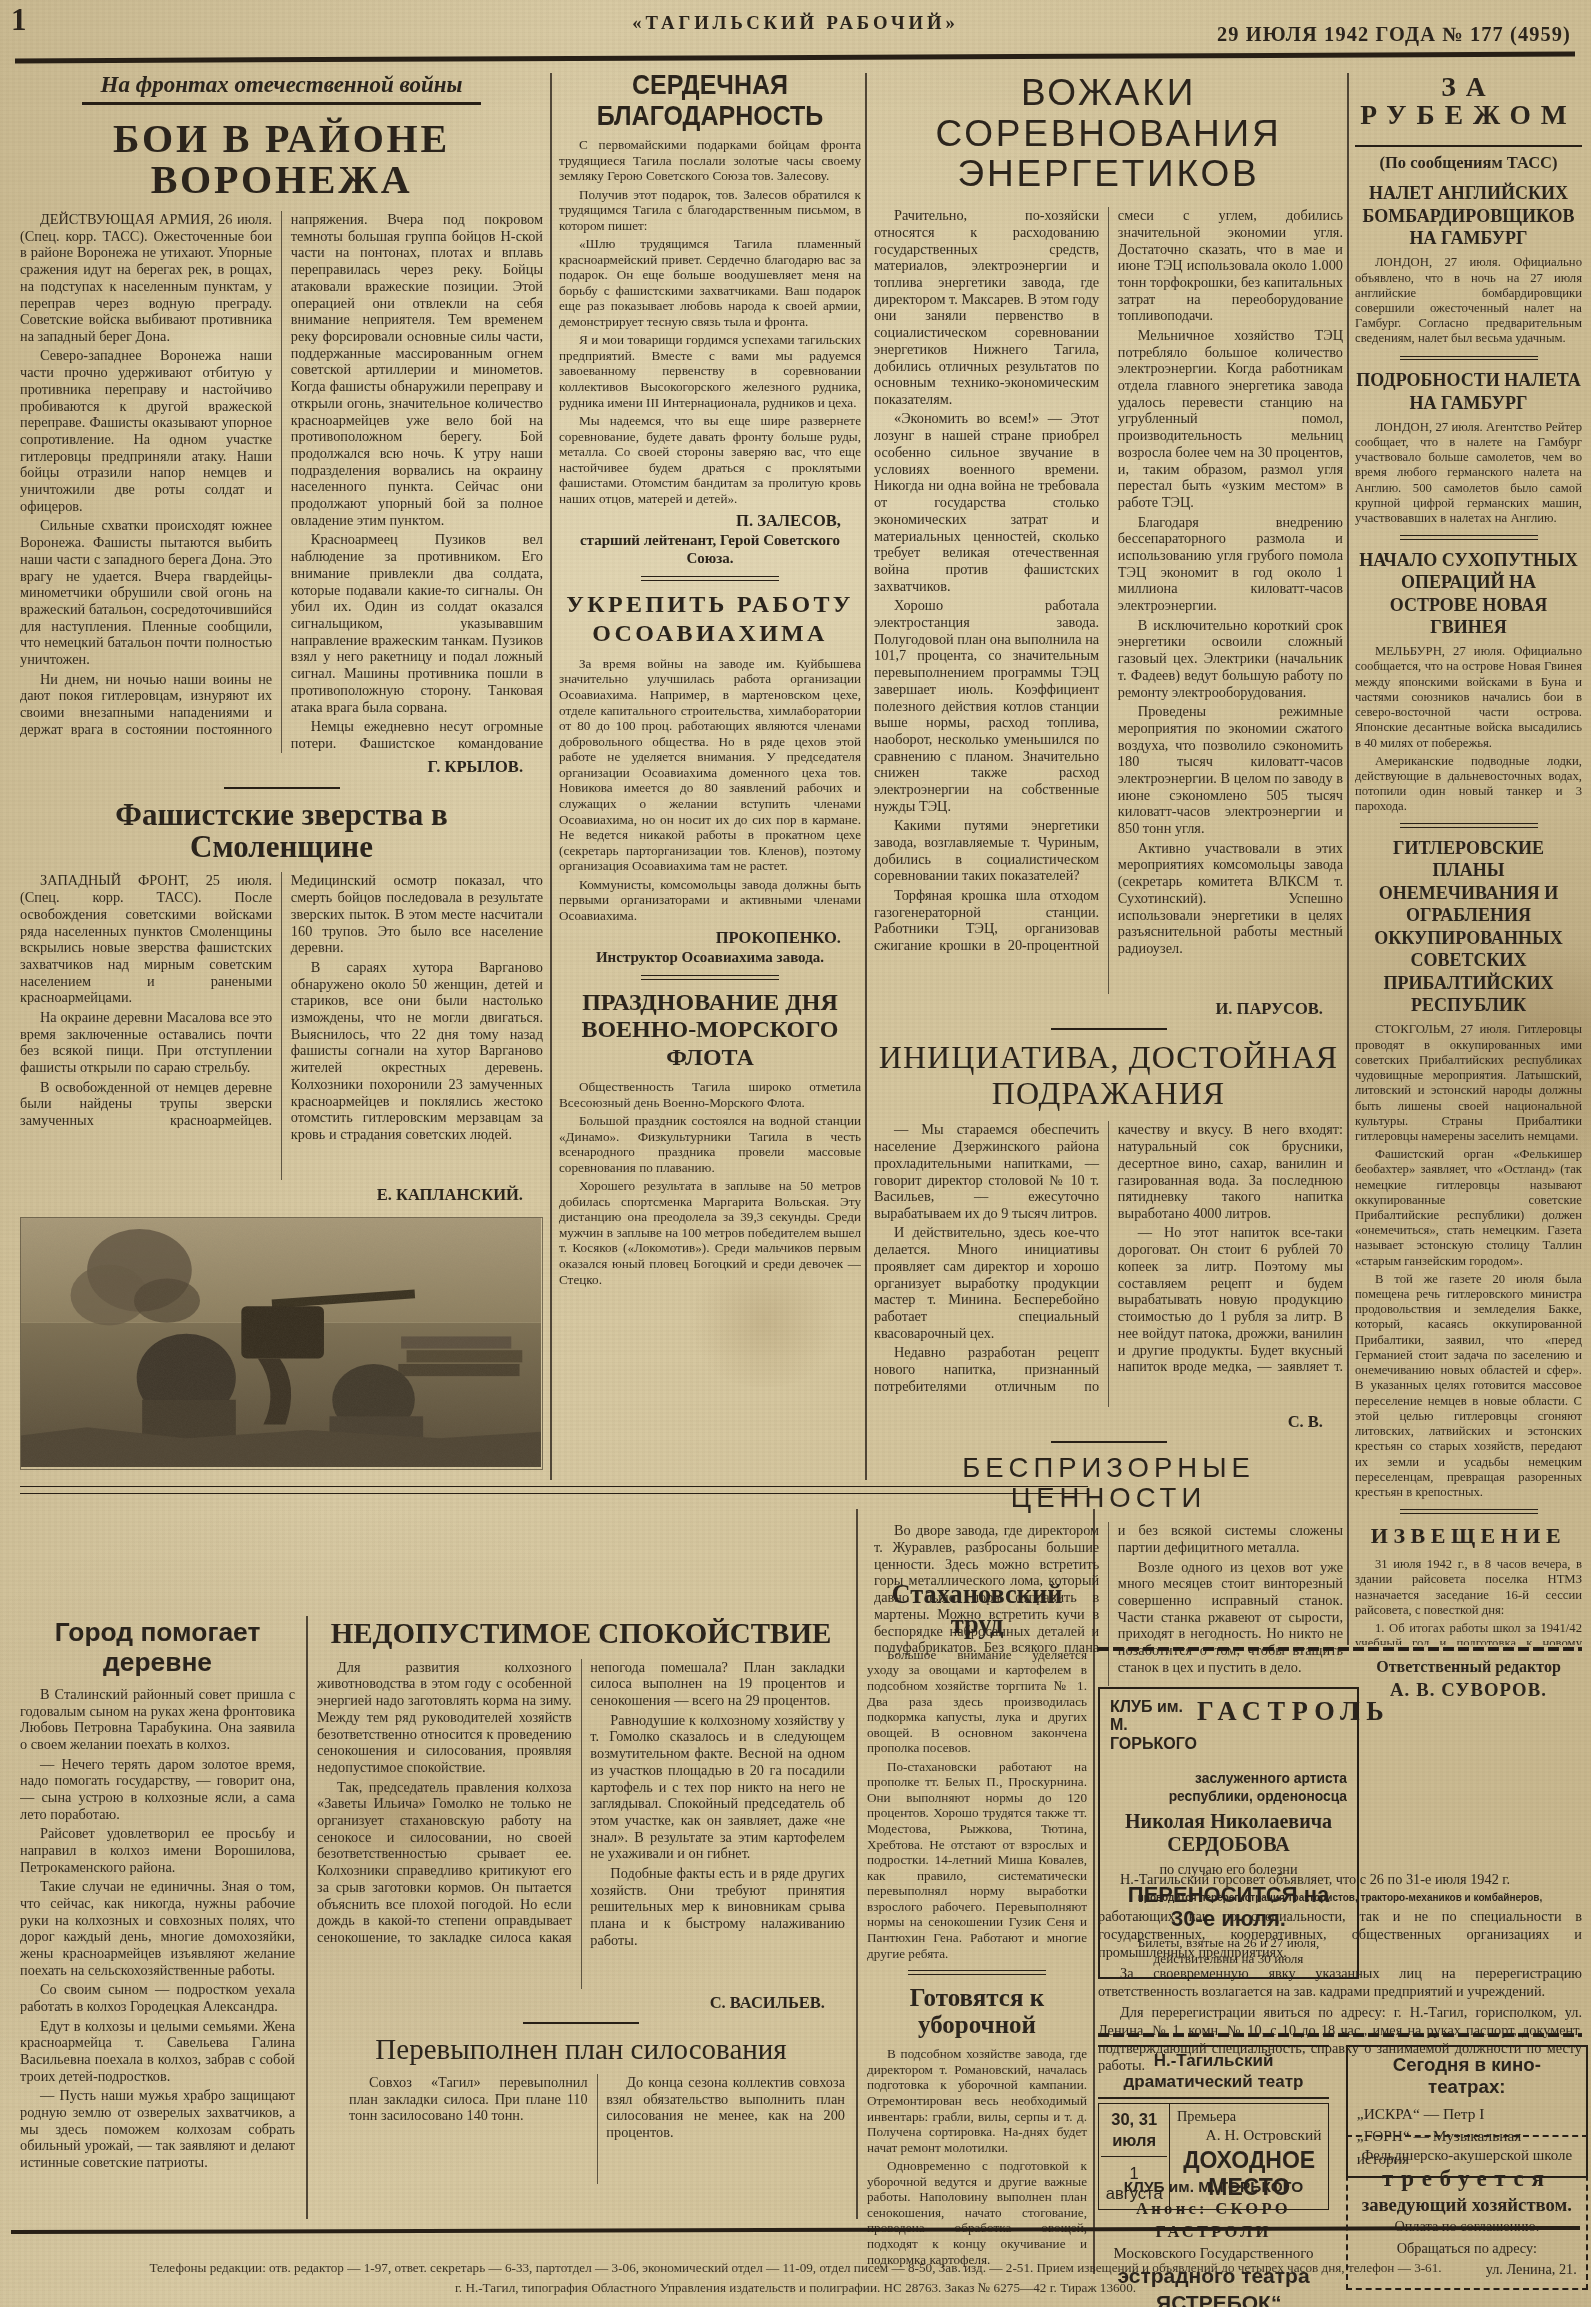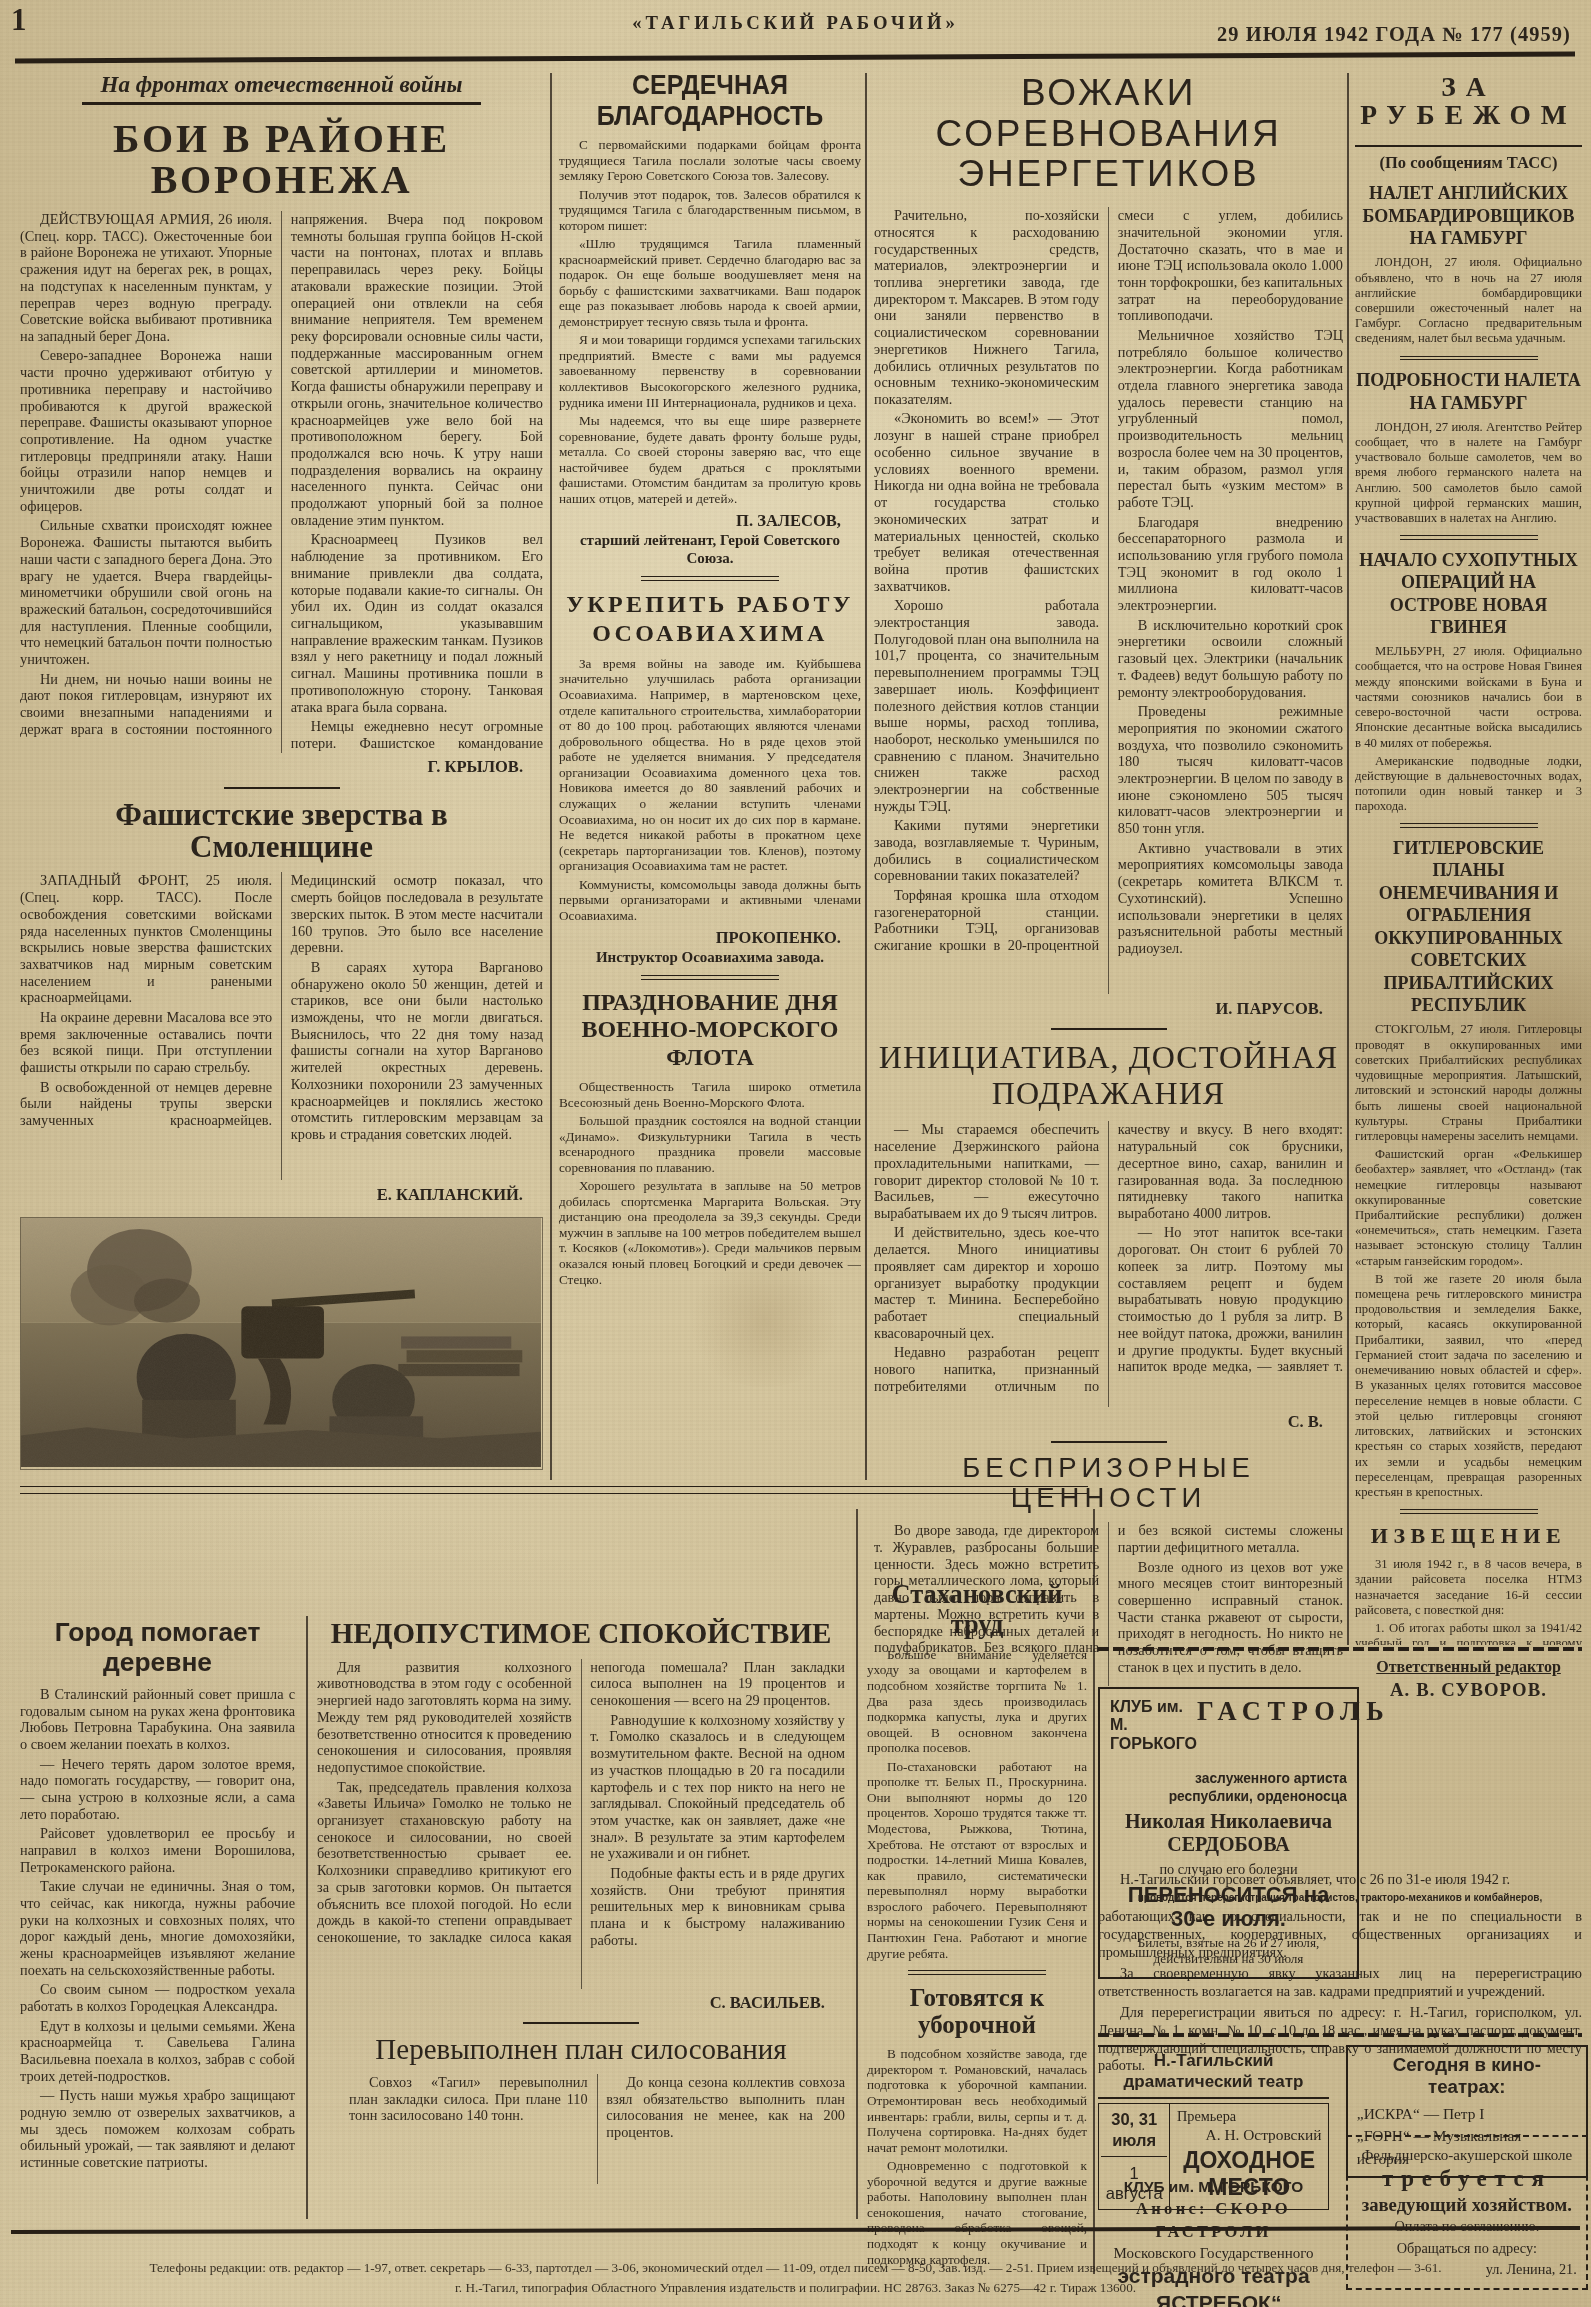--- a/index.html
+++ b/index.html
@@ -98,21 +98,21 @@
   .cine li{font:400 15.4px/1.45 "Liberation Serif",serif;}
 
   .vac{border:2.2px dashed #271f16;padding:8.8px;text-align:center;}
   .vac .v1{font:400 15px/1.3 "Liberation Serif",serif;}
   .vac .v2{font:700 23px/1.2 "Liberation Serif",serif;letter-spacing:7.7px;}
   .vac .v3{font:700 18.7px/1.25 "Liberation Serif",serif;}
   .vac .v4{font:400 14.3px/1.5 "Liberation Serif",serif;}
   .vac .v5{font:400 14.3px/1.4 "Liberation Serif",serif;text-align:right;}
 
   .editor{text-align:center;}
-  .editor .e1{font:700 16px/1.3 "Liberation Serif",serif;text-decoration:underline;}
+  .editor .e1{font:700 16px/1.3 "Liberation Serif",serif;}
   .editor .e2{font:700 18.7px/1.25 "Liberation Serif",serif;letter-spacing:1.1px;}
 
   .footer-line{position:absolute;left:0;width:100%;text-align:center;font:400 13.2px/1.2 "Liberation Serif",serif;color:rgba(40,32,22,.9);}
 </style>
 </head>
 <body>
 
 <div class="page">
   <div class="stain s1"></div>
   <div class="stain s2"></div>

